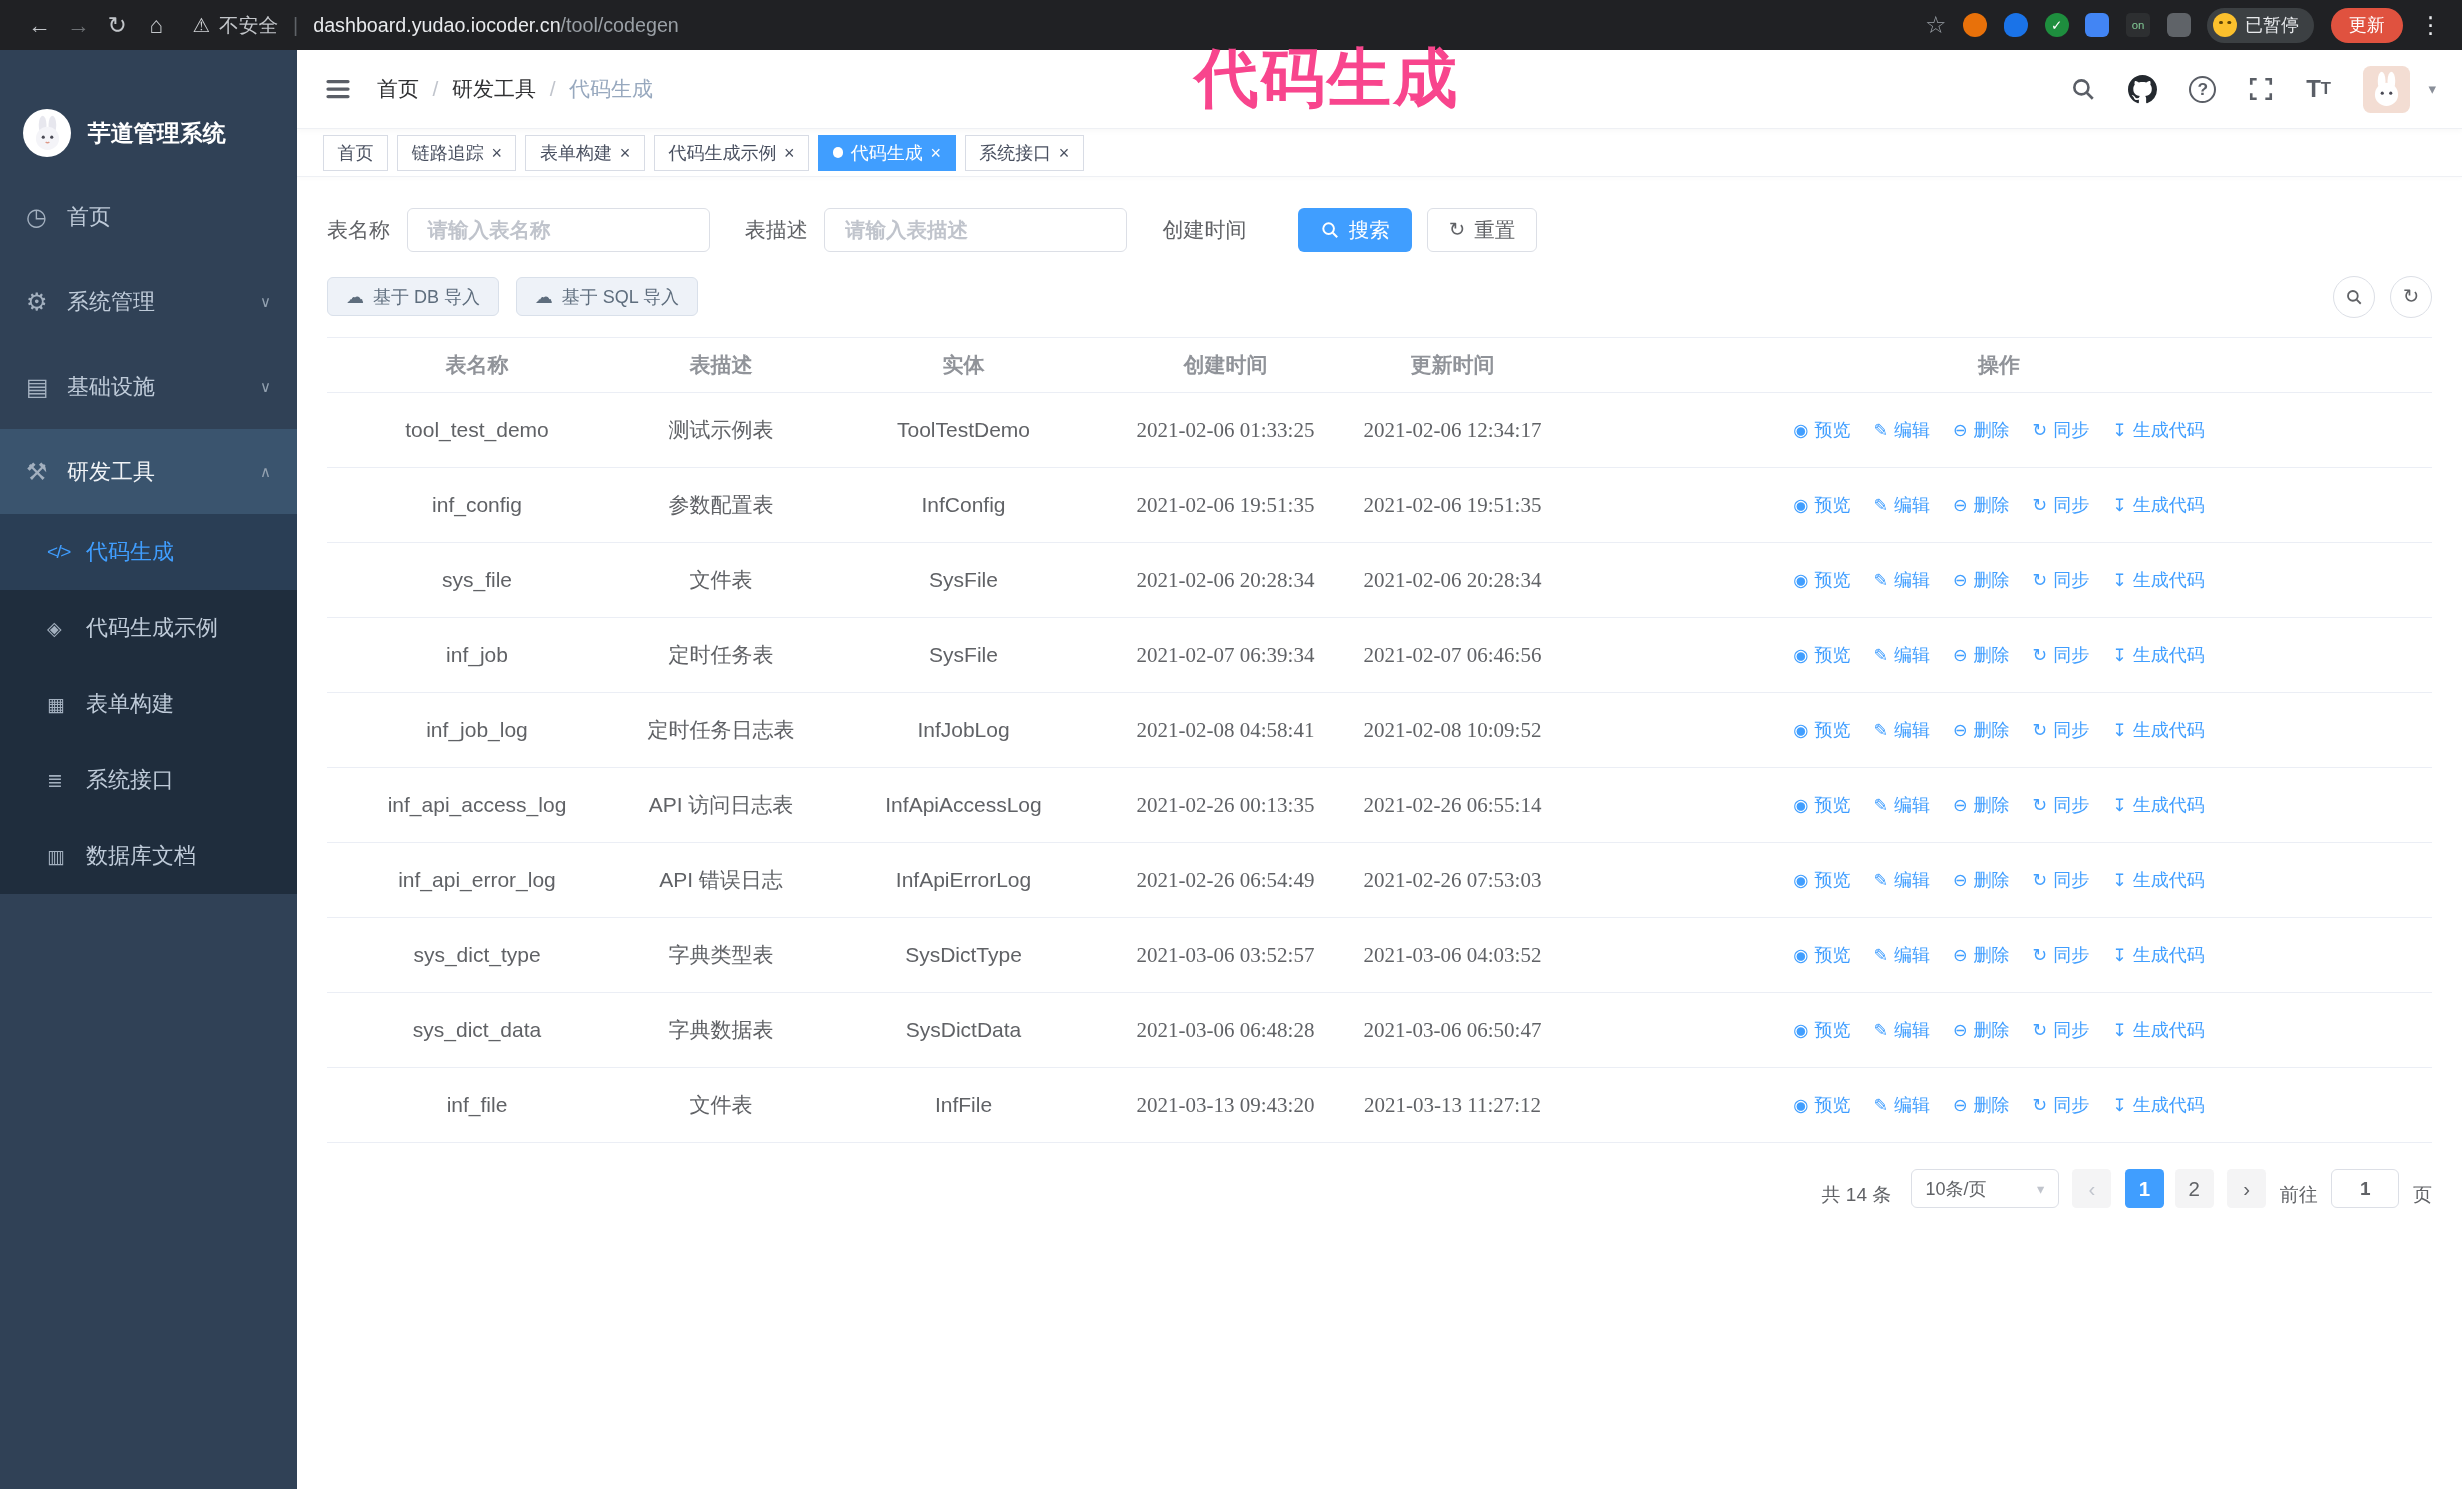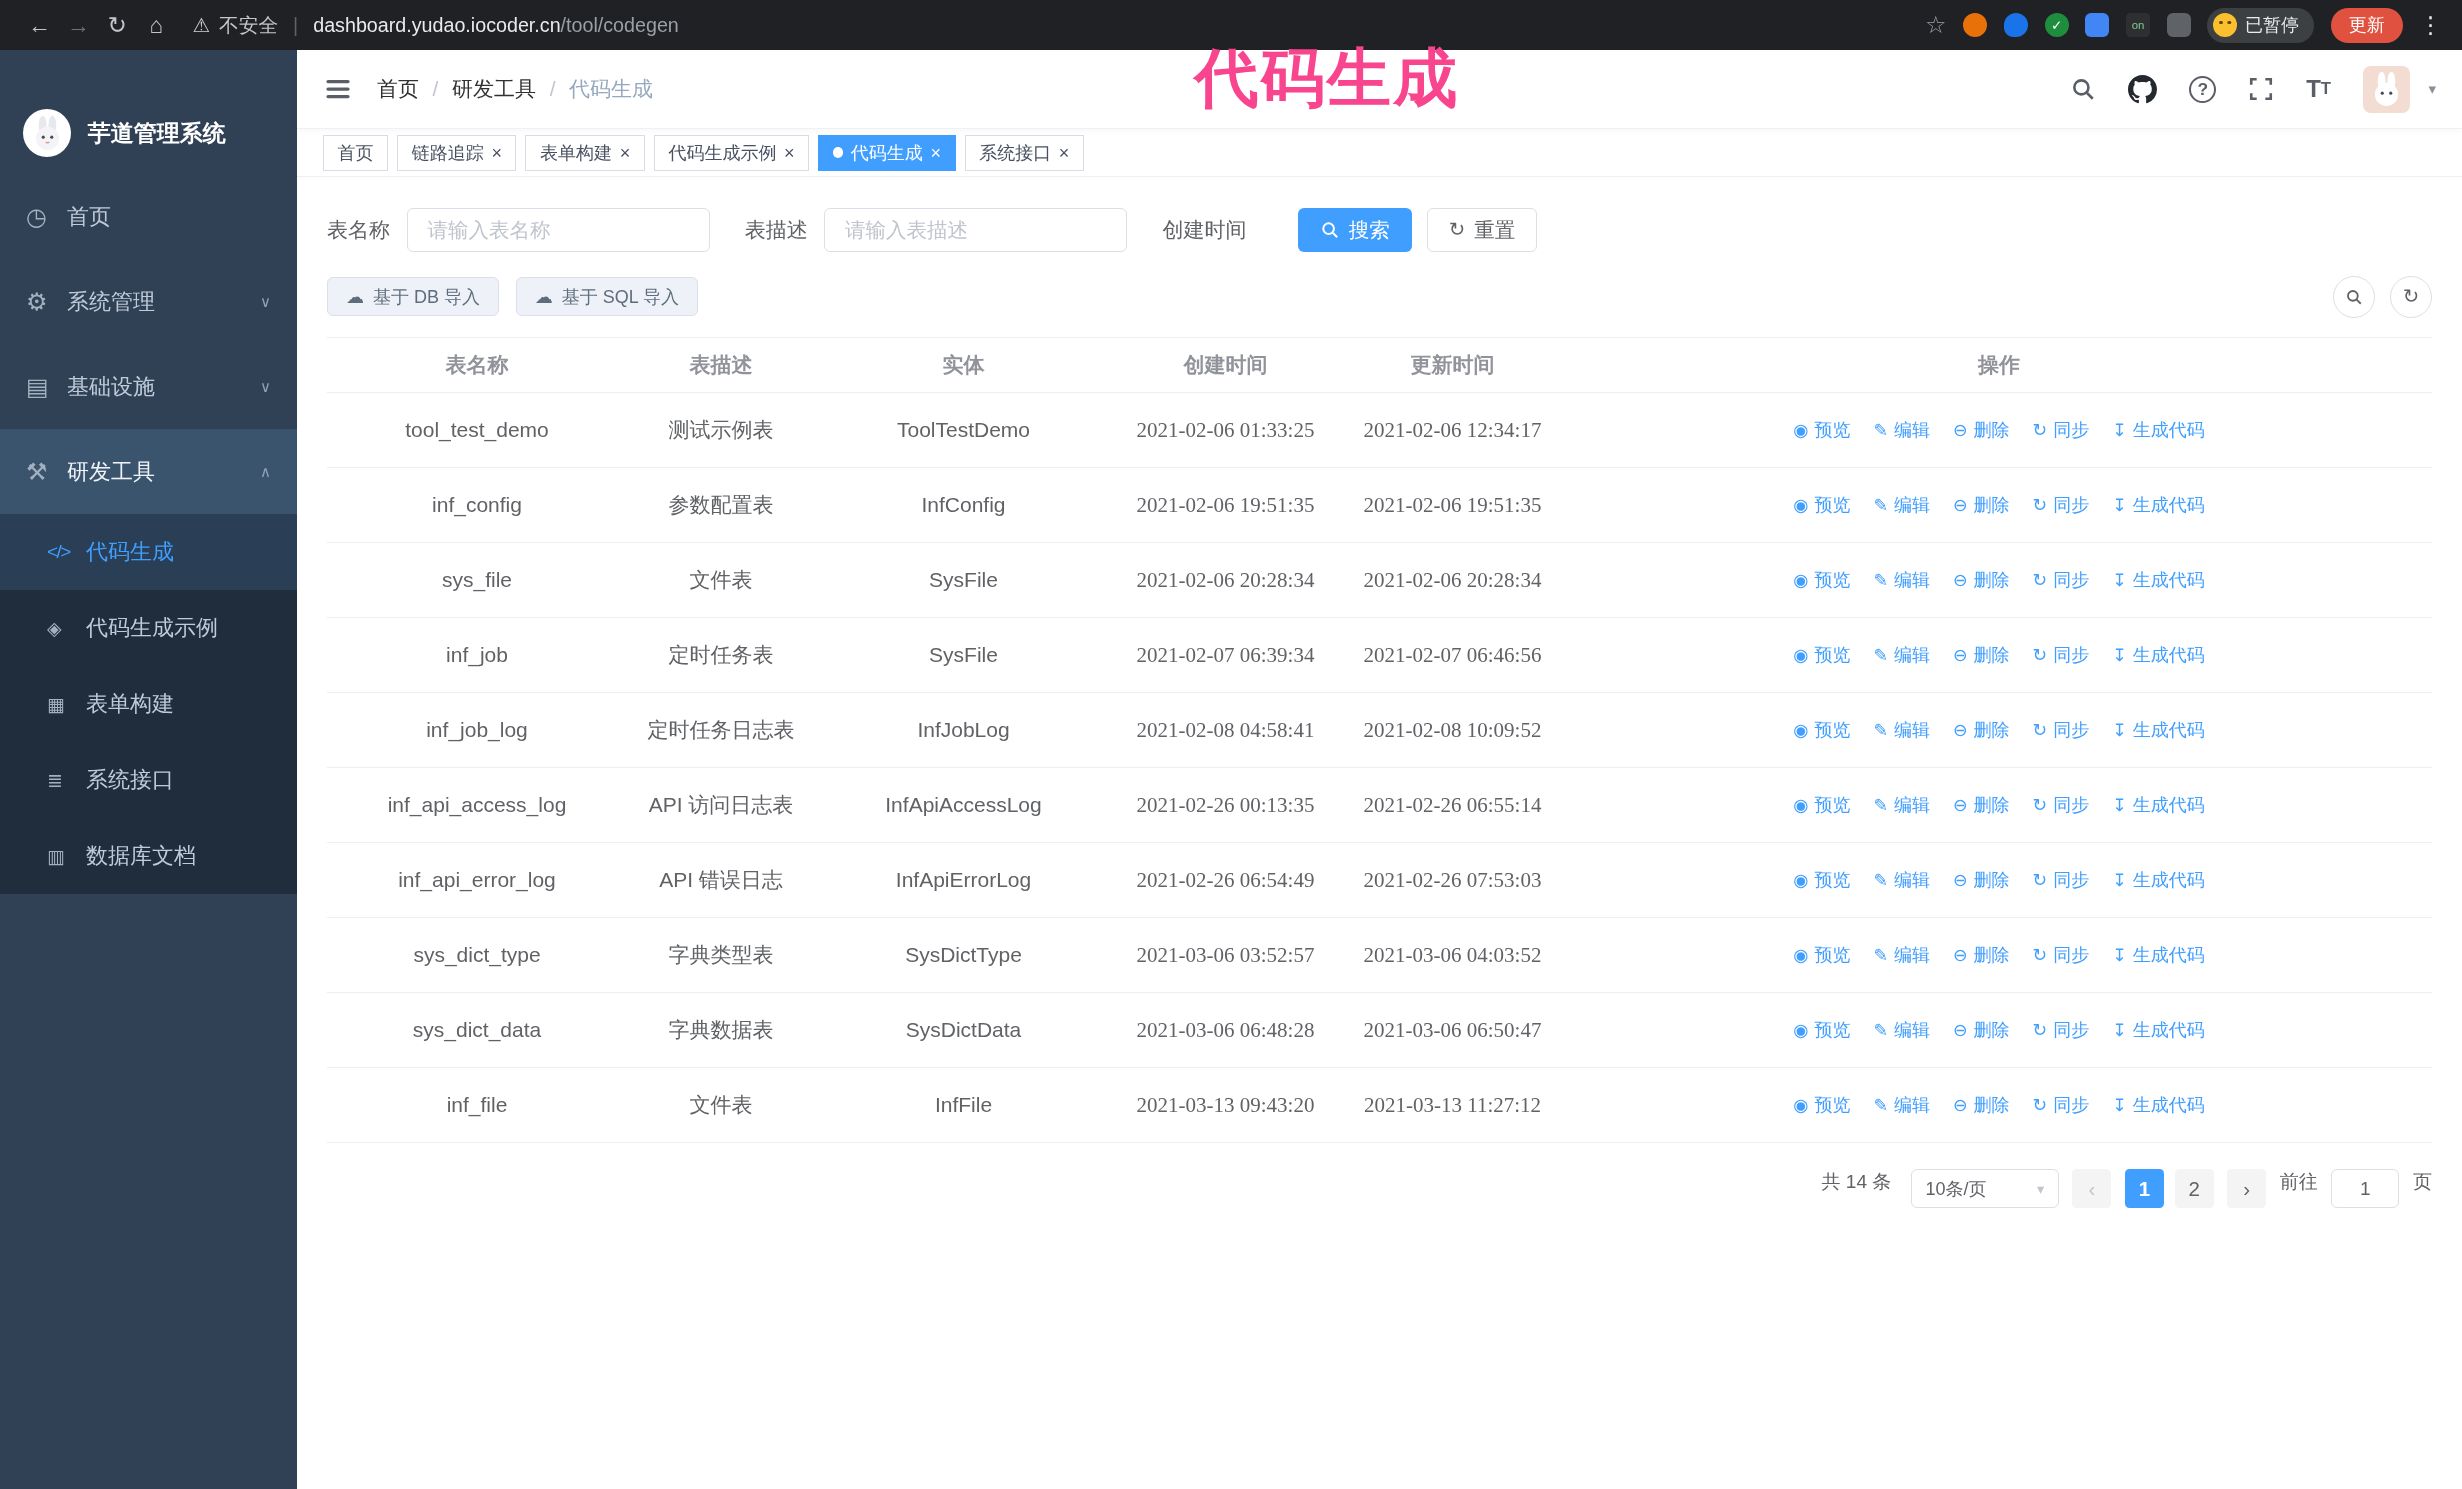--- a/index.html
+++ b/index.html
@@ -80,21 +80,21 @@
   .tag .dot{width:10.6px;height:10.6px;border-radius:50%;background:#fff;display:none;}
   .tag.active{background:var(--accent);border-color:var(--accent);color:#fff;}
   .tag.active .dot{display:inline-block;}
   .tag .close{font-size:18px;line-height:1;}
 
   
   .content{flex:1;padding:23px 30px 0;}
   .filter-row{display:flex;align-items:center;font-size:21px;color:#606266;margin-top:7.6px;}
   .f-label{font-weight:500;margin-right:16.7px;white-space:nowrap;}
   .f-label.ml{margin-left:35px;}
-  input{font-family:inherit;outline:none;}
+  input{font-family:inherit;outline:none;font-weight:bold;}
   input::placeholder{color:#c0c4cc;}
   .text-input{width:303px;height:44px;border:1.5px solid #dcdfe6;border-radius:6px;padding:0 19.7px;font-size:20.5px;color:#606266;background:#fff;}
   .range{width:371px;height:44px;border:1.5px solid #dcdfe6;border-radius:6px;display:flex;align-items:center;padding:0 13.6px;color:#c0c4cc;font-size:19.7px;gap:4.5px;cursor:pointer;}
   .range .rp{flex:1;text-align:center;}
   .range .rsep{color:#b4bccc;padding:0 3px;}
   .btn{display:inline-flex;align-items:center;justify-content:center;gap:9px;height:44px;padding:0 21px;border-radius:6px;font-size:20.5px;cursor:pointer;border:1.5px solid transparent;white-space:nowrap;}
   .btn-primary{background:var(--accent);color:#fff;margin-left:35px;}
   .btn-default{background:#fff;border-color:#dcdfe6;color:#606266;margin-left:15px;}
   .ricon{font-size:19.7px;line-height:1;}
 
@@ -107,21 +107,21 @@
   
   table{width:100%;border-collapse:collapse;margin-top:19.7px;table-layout:fixed;}
   thead th{height:55px;font-size:21px;font-weight:700;color:#909399;border-top:1.5px solid #ebeef5;border-bottom:1.5px solid #ebeef5;text-align:center;}
   tbody td{padding:23px 18px;font-size:21px;color:#606266;text-align:center;border-bottom:1.5px solid #ebeef5;line-height:28px;vertical-align:middle;}
   td.date{word-break:break-all;font-family:Liberation Serif, serif;}
   .actions{display:flex;align-items:center;justify-content:center;gap:23px;}
   .action{display:inline-flex;align-items:center;gap:6px;color:var(--accent);font-size:18px;cursor:pointer;white-space:nowrap;}
   .aicon{font-size:17.4px;line-height:1;}
 
   
-  .pagination{display:flex;align-items:flex-start;justify-content:flex-end;gap:13.6px;margin:26px 0 12px;font-size:19px;color:#606266;padding-bottom:21px;}
+  .pagination{display:flex;align-items:flex-end;justify-content:flex-end;gap:13.6px;margin:26px 0 12px;font-size:19px;color:#606266;padding-bottom:21px;}
   .pg-total{margin-right:6px;}
   .pg-size{width:148px;height:39px;border:1.5px solid #dcdfe6;border-radius:6px;display:flex;align-items:center;justify-content:space-between;padding:0 13.6px;font-size:18px;color:#606266;cursor:pointer;}
   .pg-size .sel-caret{color:#c0c4cc;font-size:14.4px;}
   .pg-btn{min-width:39px;height:39px;border-radius:4.5px;background:#f4f4f5;color:#606266;display:flex;align-items:center;justify-content:center;font-size:20.5px;cursor:pointer;}
   .pg-btn.disabled{color:#c0c4cc;}
   .pg-btn.active{background:var(--accent);color:#fff;font-weight:600;}
   .pg-pages{display:flex;gap:10.6px;}
   .pg-input{width:68px;height:39px;border:1.5px solid #dcdfe6;border-radius:6px;text-align:center;font-size:19px;color:#606266;}
 </style>
 </head>

